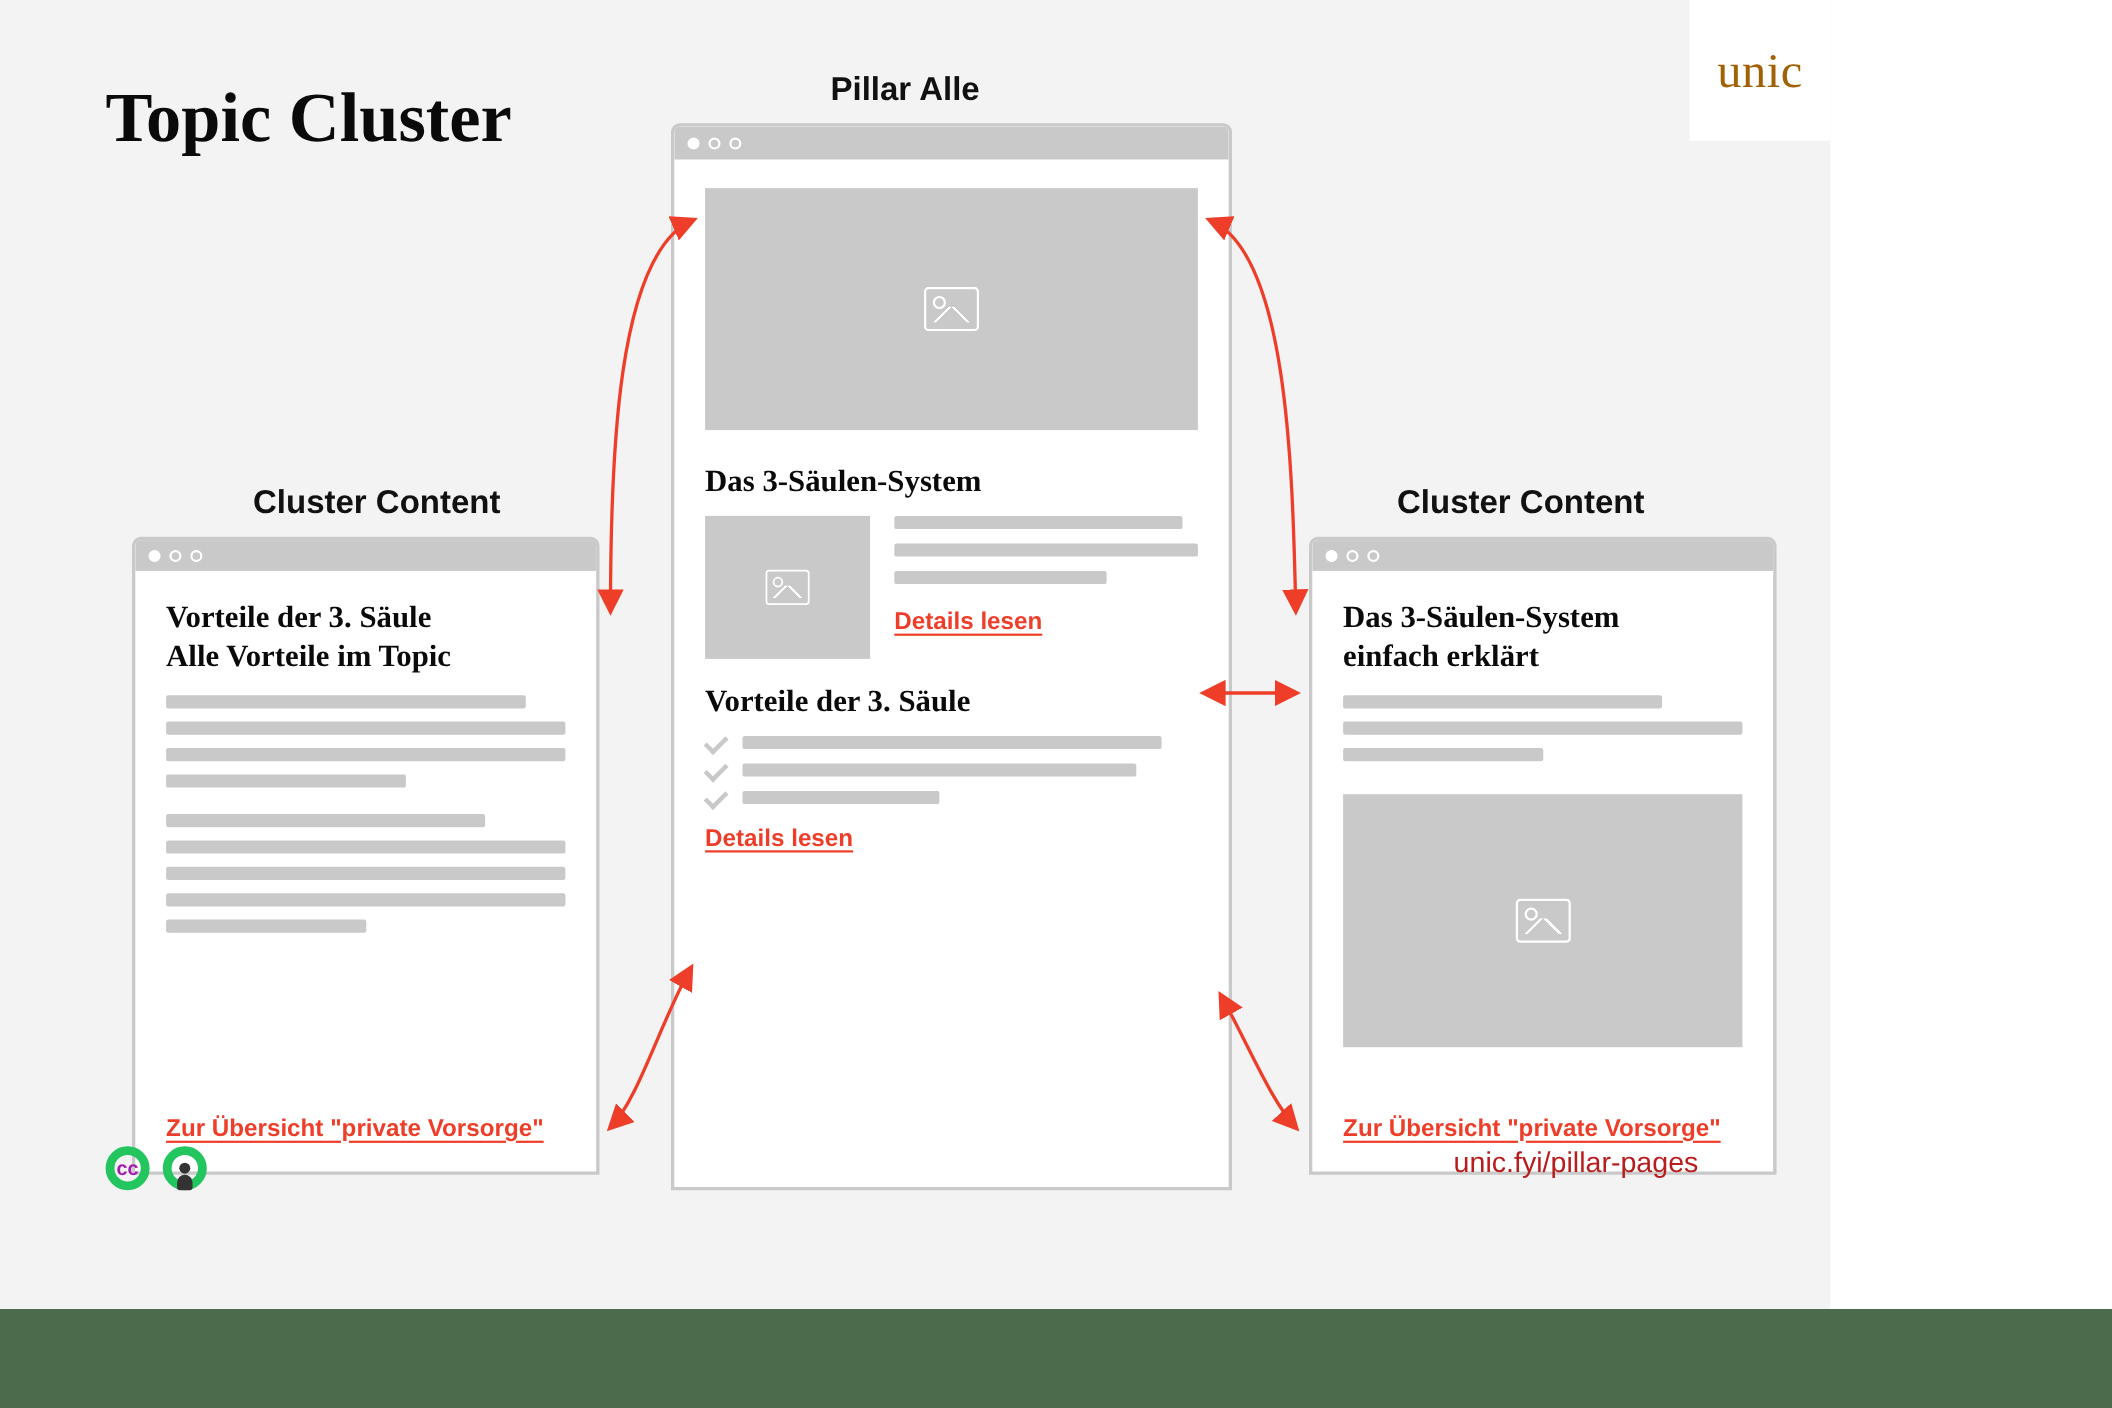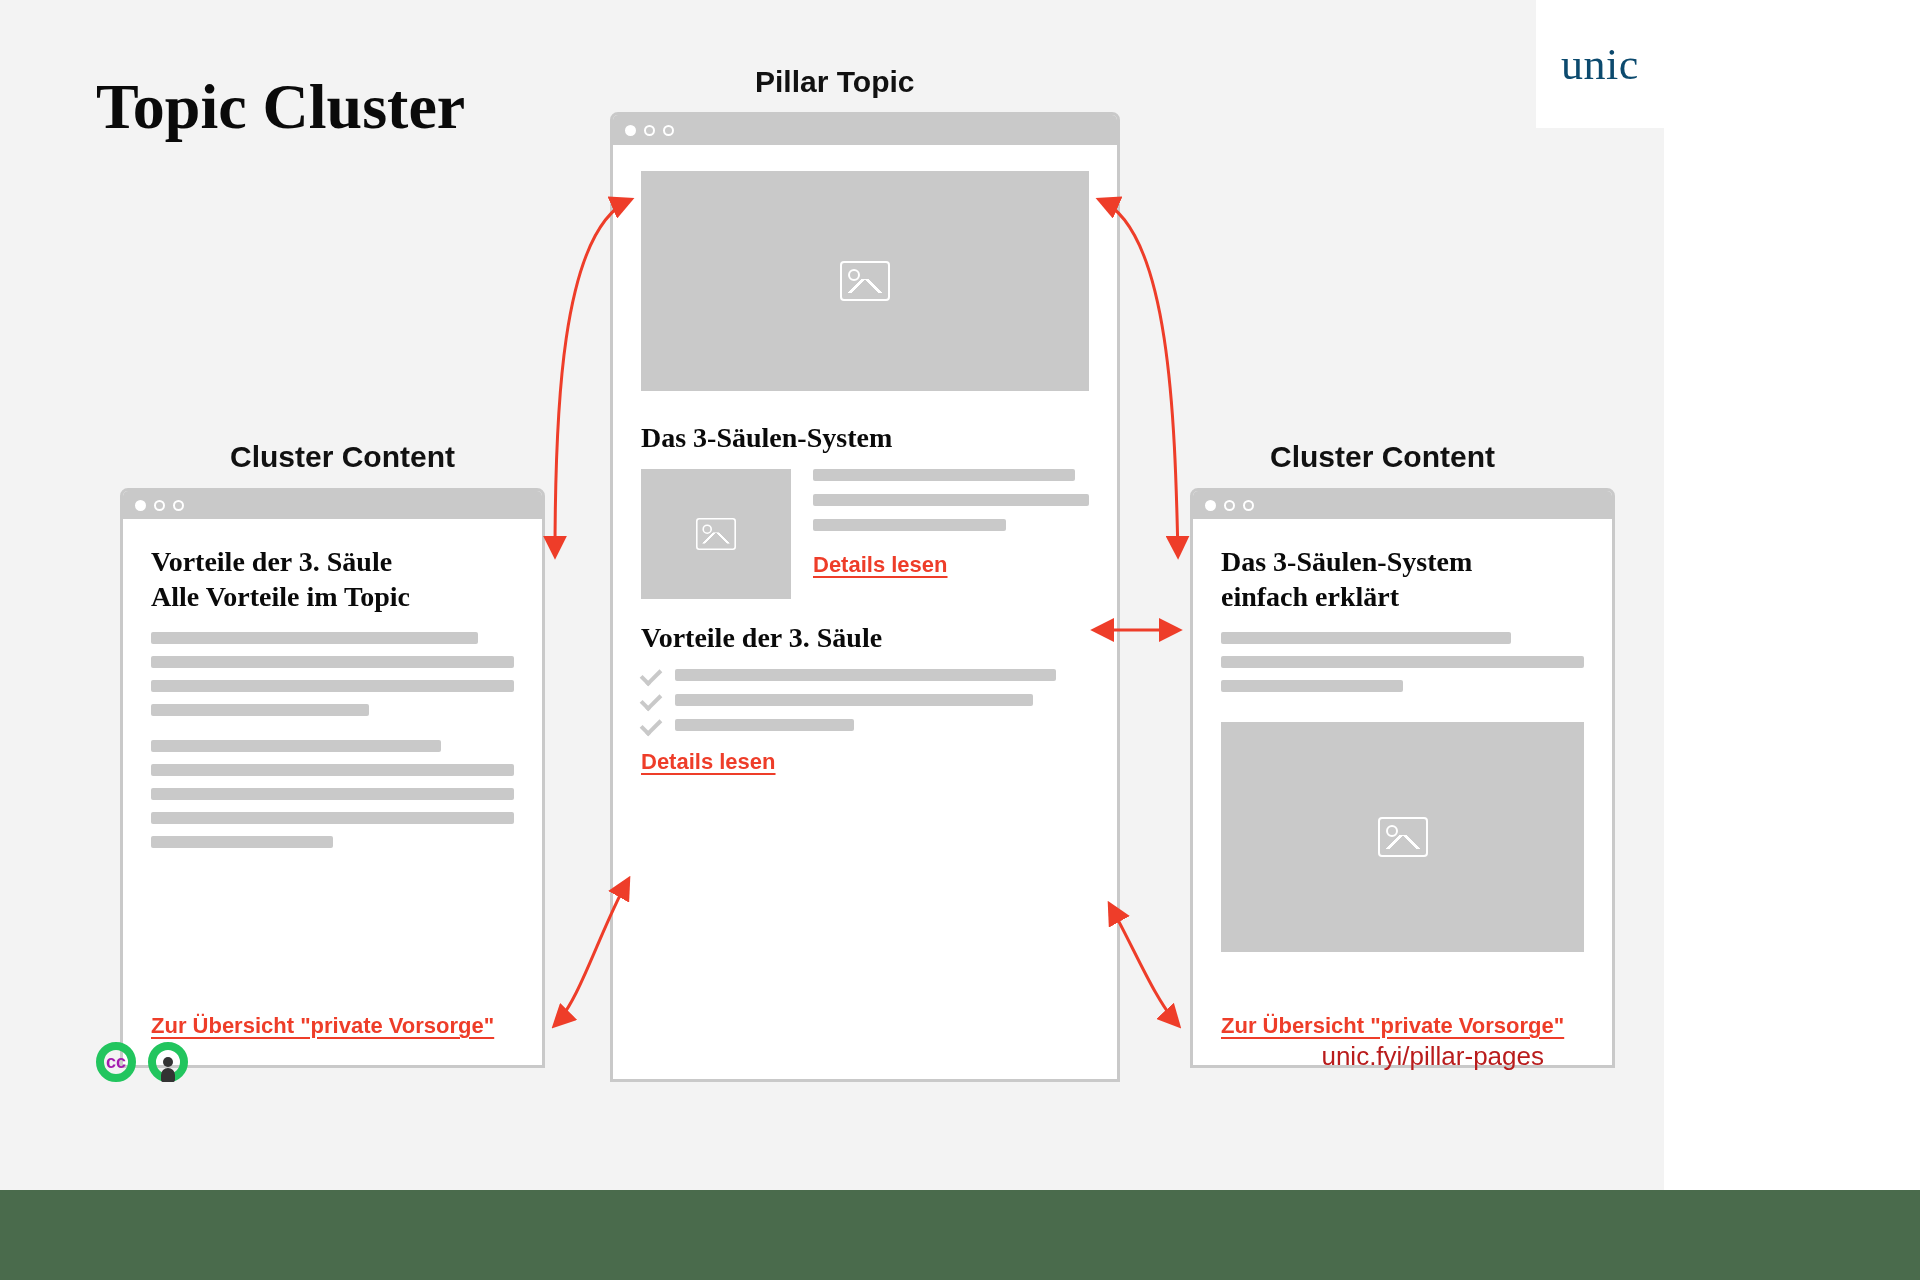--- a/index.html
+++ b/index.html
@@ -24,21 +24,21 @@
     font-family: Georgia, "Times New Roman", serif;
     font-weight: 800; font-size: 64px; color: #0a0a0a;
   }
   .logo-box {
     position: absolute; right: 0; top: 0; width: 128px; height: 128px;
     background: #fff;
     display: flex; align-items: center; justify-content: center;
   }
   .logo-text {
     font-family: Georgia, "Times New Roman", serif;
-    font-size: 44px; font-weight: 400; color: #0c4a6e; letter-spacing: 0.5px;
+    font-size: 44px; font-weight: 400; color: #a16207; letter-spacing: 0.5px;
   }
   .url {
     position: absolute; right: 120px; bottom: 118px;
     font-size: 26px; color: #b91c1c;
   }
   .cc-row {
     position: absolute; left: 96px; bottom: 108px;
     display: flex; gap: 12px;
   }
   .cc-badge {
@@ -147,21 +147,21 @@
 
 <div class="canvas">
 
   <h1 class="main-title">Topic Cluster</h1>
 
   <div class="logo-box">
     <span class="logo-text">unic</span>
   </div>
 
   <div class="col-label label-left">Cluster Content</div>
-  <div class="col-label label-center">Pillar Topic</div>
+  <div class="col-label label-center">Pillar Alle</div>
   <div class="col-label label-right">Cluster Content</div>
 
   <div class="window win-left">
     <div class="titlebar">
       <span class="dot filled"></span>
       <span class="dot"></span>
       <span class="dot"></span>
     </div>
     <div class="win-body" style="height:100%">
       <div class="serif-h h-md">

